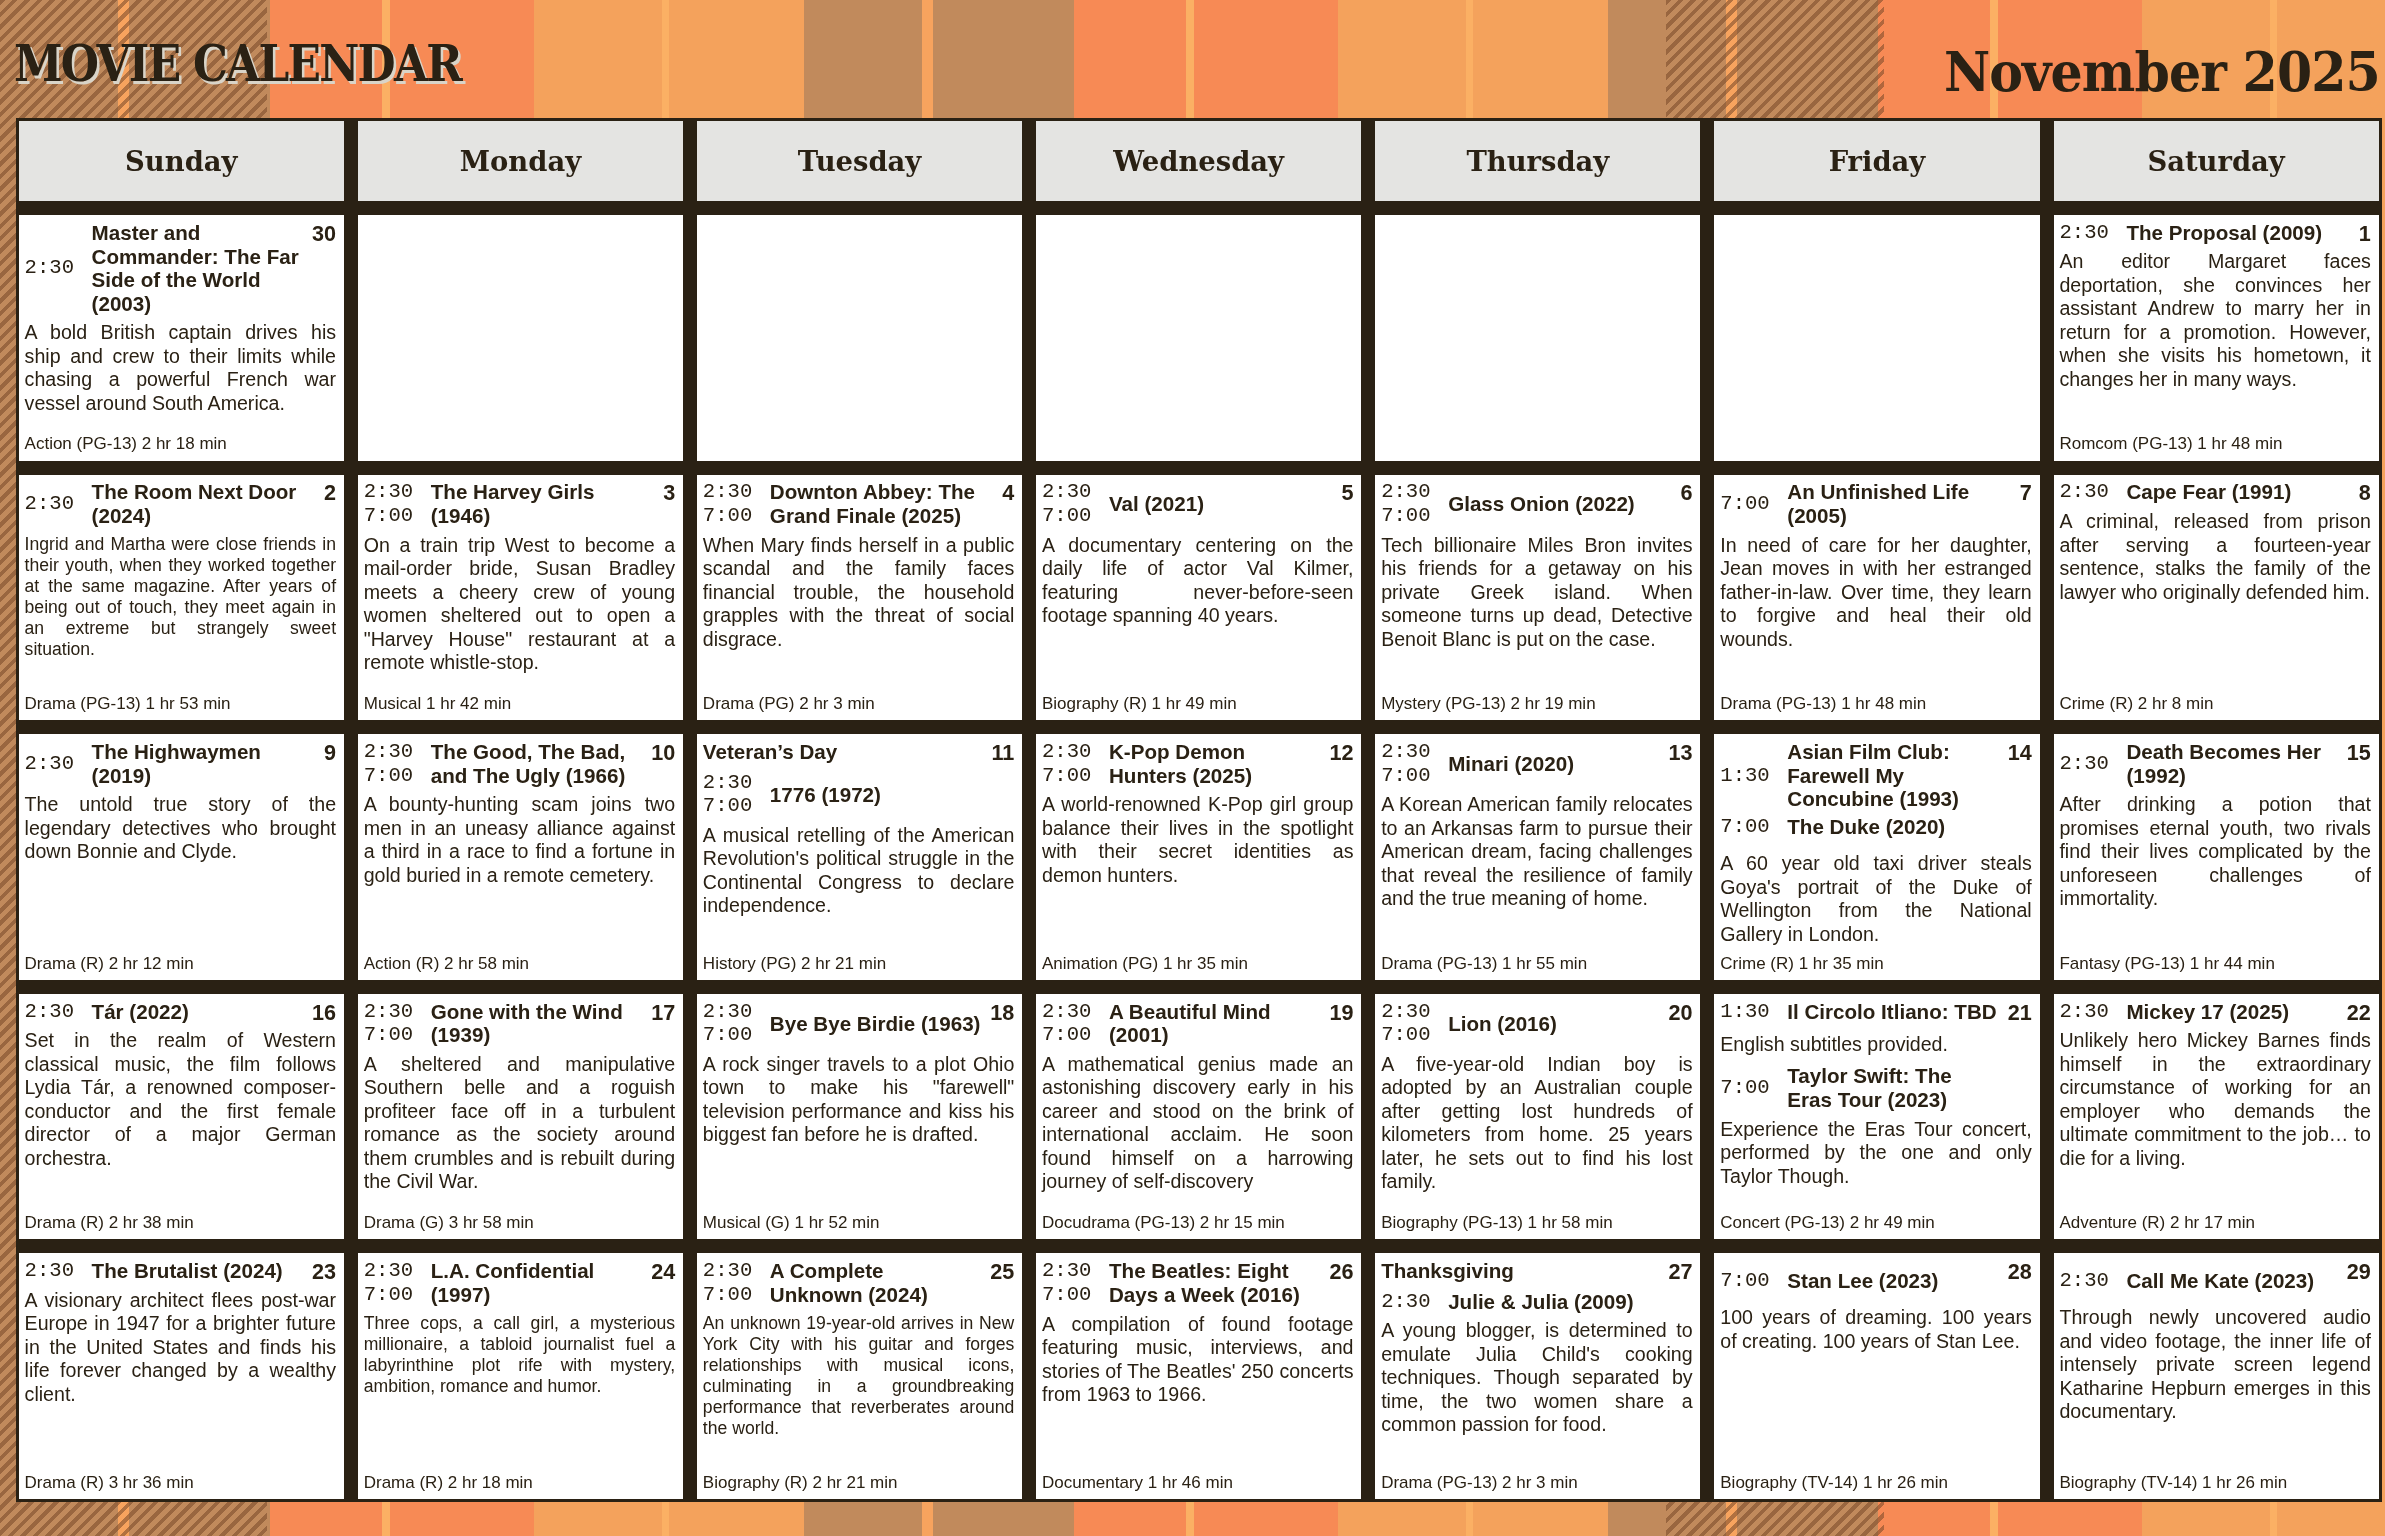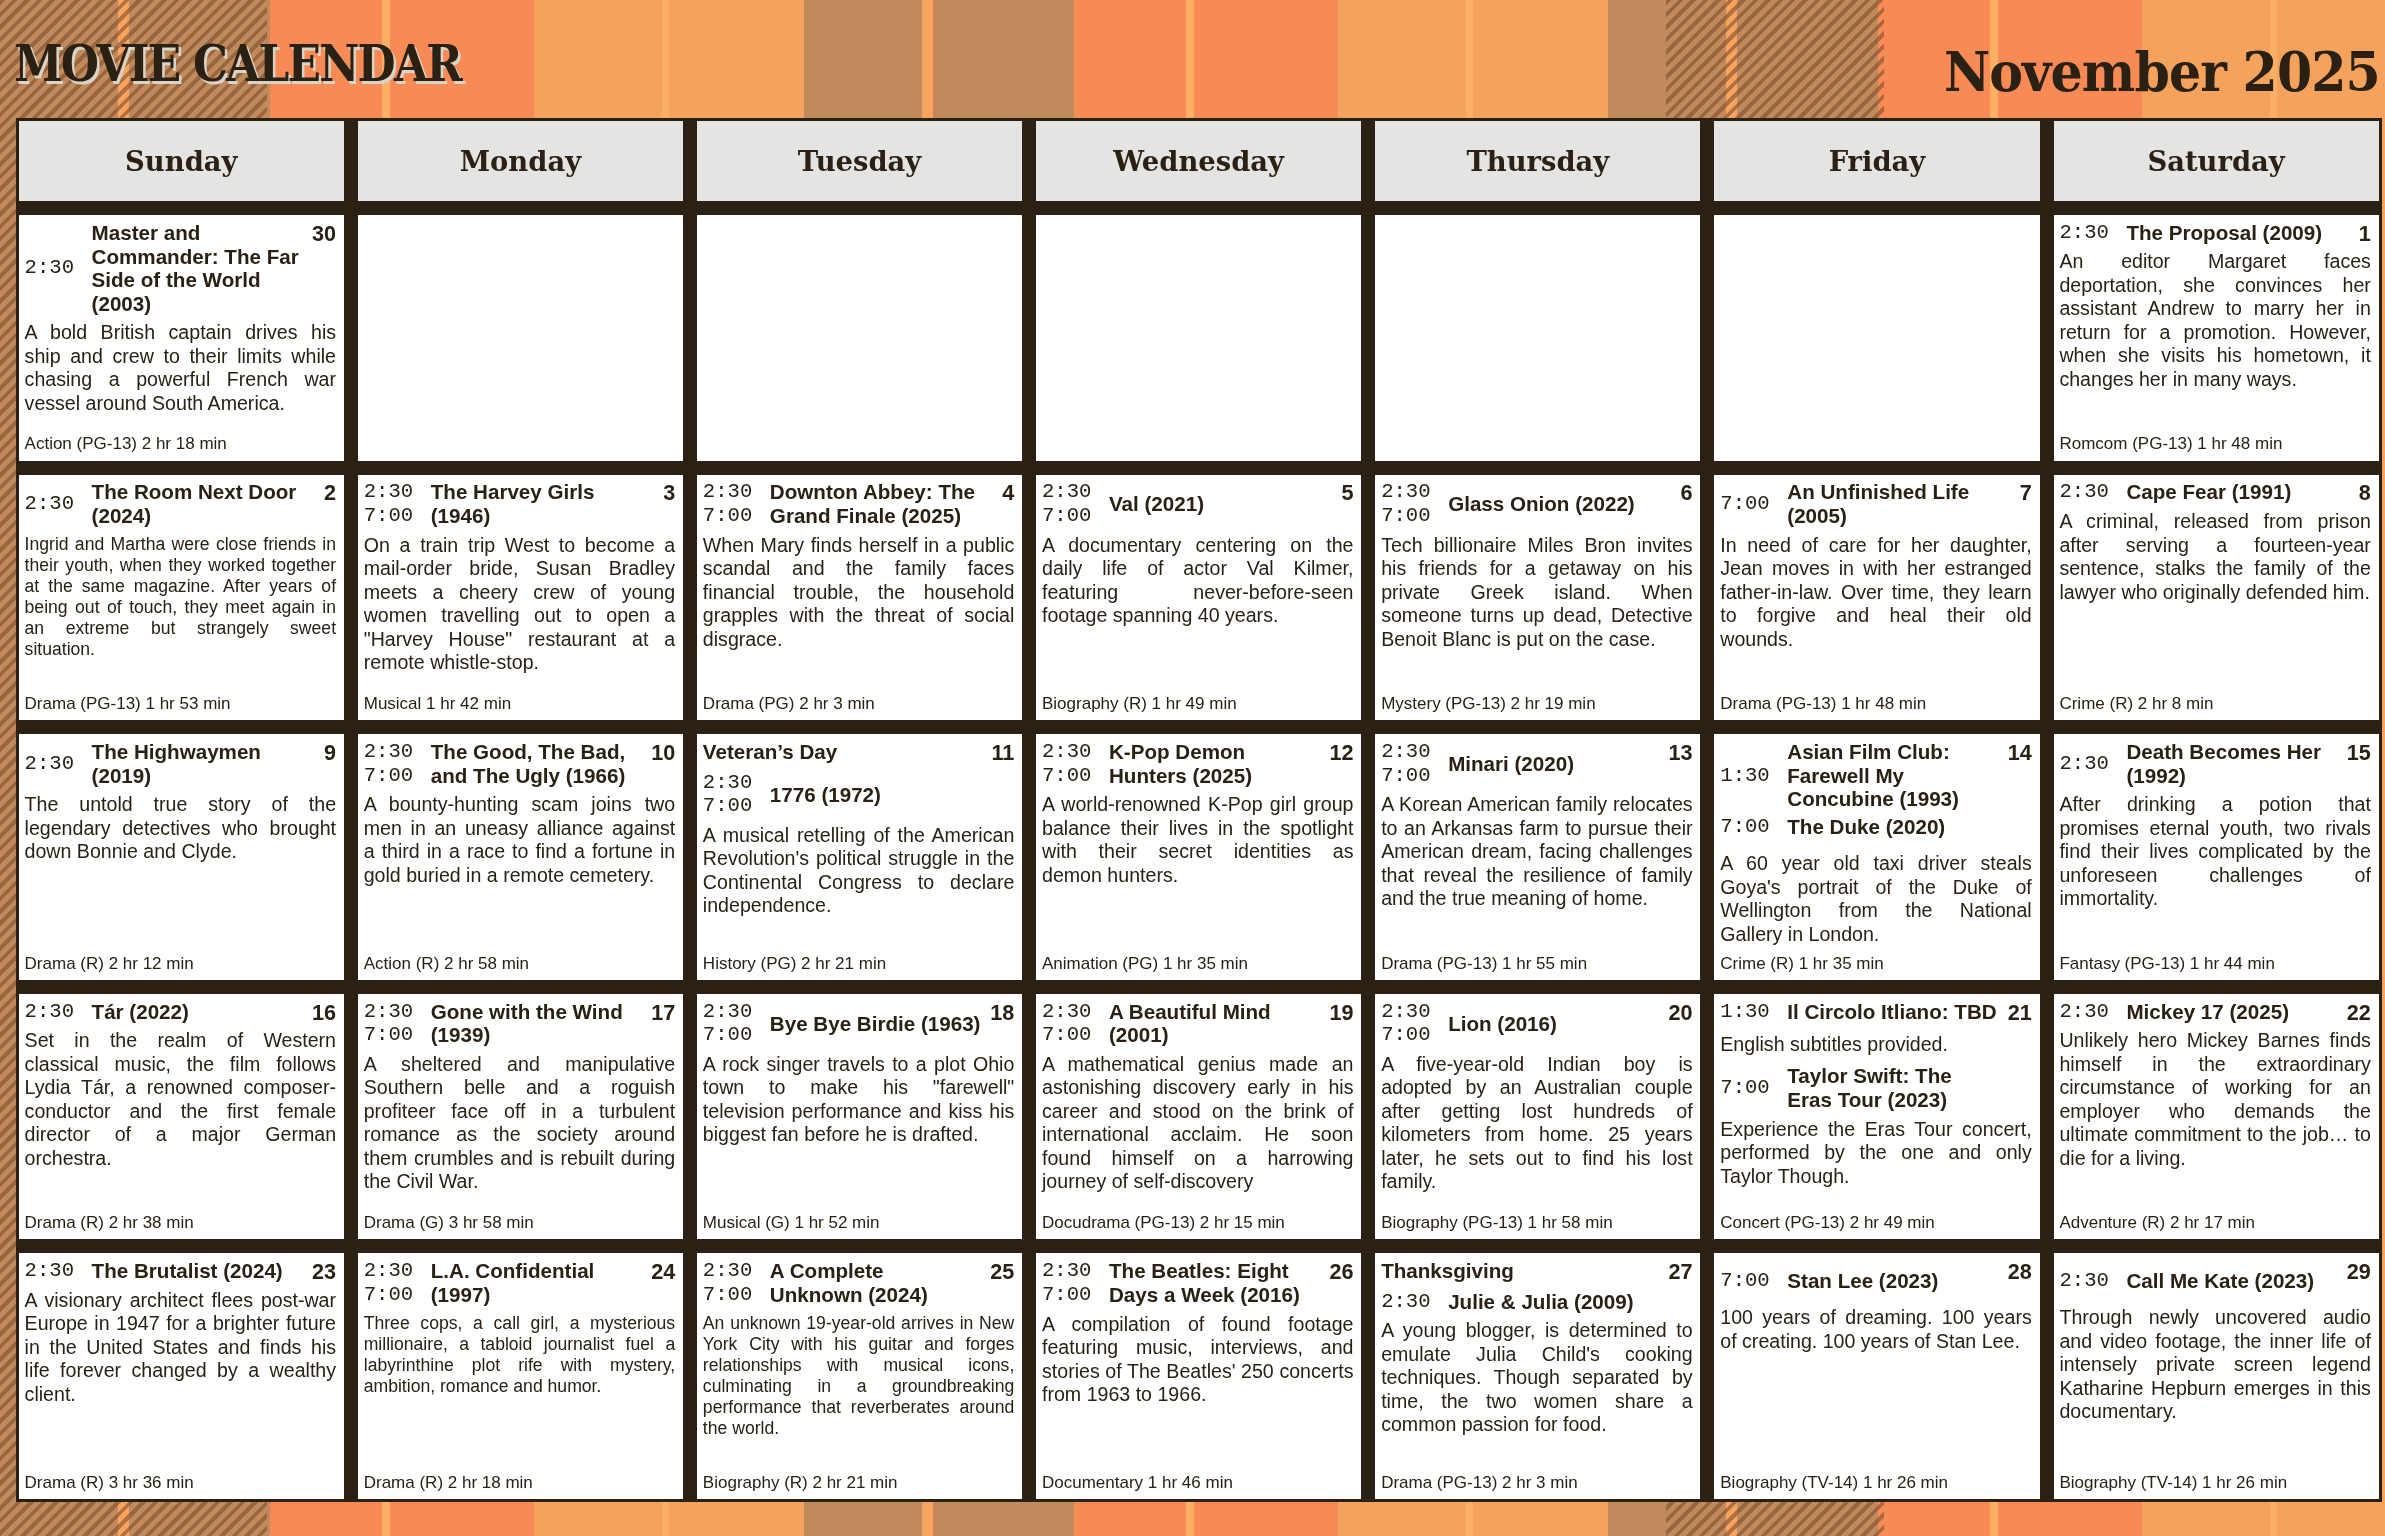--- a/index.html
+++ b/index.html
@@ -131,21 +131,21 @@
   </div>
   <div class="cell">
     <span class="daynum">3</span>
     <div class="show">
       <div class="times">
           <span>2:30</span>
           <span>7:00</span>
         </div>
       <div class="mtitle">The Harvey Girls (1946)</div>
     </div>
-    <div class="desc">On a train trip West to become a mail-order bride, Susan Bradley meets a cheery crew of young women travelling out to open a "Harvey House" restaurant at a remote whistle-stop.</div>
+    <div class="desc">On a train trip West to become a mail-order bride, Susan Bradley meets a cheery crew of young women sheltered out to open a "Harvey House" restaurant at a remote whistle-stop.</div>
     <div class="spacer"></div>
     <div class="meta">Musical 1 hr 42 min</div>
   </div>
   <div class="cell">
     <span class="daynum">4</span>
     <div class="show">
       <div class="times">
           <span>2:30</span>
           <span>7:00</span>
         </div>

